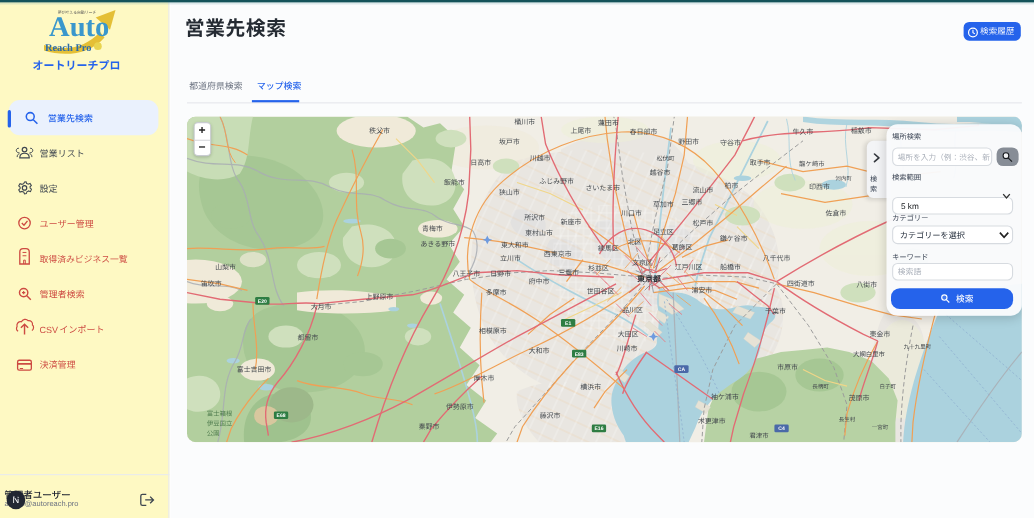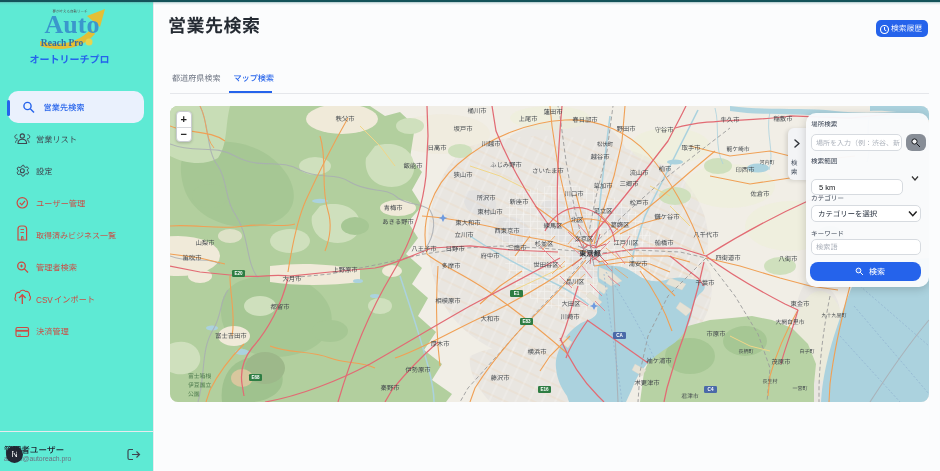--- a/index.html
+++ b/index.html
@@ -1,17 +1,17 @@
 <!DOCTYPE html>
 <html><head><meta charset="utf-8"><style>
 * { margin:0; padding:0; box-sizing:border-box; }
 html,body { width:940px; height:471px; overflow:hidden; font-family:"Liberation Sans",sans-serif; background:#fff; }
 #page { position:relative; width:940px; height:471px; }
 #topline { position:absolute; left:0; top:0; width:940px; height:5px; background:linear-gradient(180deg,#14535a 0px,#14535a 1.6px,rgba(120,170,175,0.3) 2.6px,rgba(255,255,255,0) 5px); z-index:60; }
-#sidebar { position:absolute; left:0; top:0; width:154px; height:471px; background:#5eead4; border-right:1px solid #e8eaee; }
+#sidebar { position:absolute; left:0; top:0; width:154px; height:471px; background:#fef9c3; border-right:1px solid #e8eaee; }
 #main { position:absolute; left:155px; top:0; width:785px; height:471px; background:#fbfcfd; }
 .pill { position:absolute; left:8px; top:91px; width:136px; height:32px; background:#eaf1fd; border-radius:10px; }
 .bar { position:absolute; left:6.5px; top:99.5px; width:3px; height:16px; border-radius:2px; background:#2563eb; }
 #userline { position:absolute; left:0; top:431px; width:154px; border-top:1px solid #e8eaee; }
 #avatar { position:absolute; left:6px; top:446px; width:17px; height:17px; border-radius:50%; background:#232834; color:#fff; font-size:8.5px; text-align:center; line-height:17px; z-index:5;}
 #email { position:absolute; left:4px; top:455px; font-size:6.8px; color:#6b7280; }
 #histbtn { position:absolute; left:876px; top:20px; width:52px; height:16.5px; background:#2563eb; border-radius:5px; }
 #tabline { position:absolute; left:170px; top:92.5px; width:759px; height:1px; background:#e5e7eb; }
 #tabu { position:absolute; left:229px; top:91px; width:43px; height:2px; background:#2563eb; }
 #map { position:absolute; left:170px; top:106px; width:759px; height:296px; border-radius:8px; overflow:hidden; background:#f1eee6; }
@@ -1053,21 +1053,21 @@
         <div class="sep"></div>
         <div class="zs" style="line-height:13px">−</div>
       </div>
     <div id="ptab"></div>
     <svg class="overlay" width="20" height="20" style="left:621px;top:30px;z-index:11">
         <path d="M4,4 L8,7.5 L4,11" stroke="#33373d" stroke-width="1.5" fill="none" stroke-linecap="round" stroke-linejoin="round"></path>
       </svg>
     <div id="panel">
       <div class="inp" style="left:5px;top:21px;width:91px;height:17px"></div>
       <div id="searchbtn-sm"></div>
-      <div class="inp" style="left:5px;top:66px;width:92px;height:15.5px;font-size:7.5px;color:#15181c;line-height:15px;padding-left:7px">5 km</div>
+      <div class="inp" style="left:5px;top:66px;width:110px;height:15.5px;font-size:7.5px;color:#15181c;line-height:15px;padding-left:7px">5 km</div>
       <div class="inp" style="left:5px;top:92px;width:110px;height:17px"></div>
       <div class="inp" style="left:5px;top:126px;width:110px;height:15.5px"></div>
       <div id="bluebtn"></div>
       <svg class="overlay" width="123" height="174" style="z-index:12">
         <g stroke="#16191d" stroke-width="1" fill="none">
             <circle cx="108.5" cy="28.5" r="2.6" fill="#f2f3f4"></circle>
             <path d="M110.5,30.5 L114,34"></path>
           </g>
         <path d="M106,63.5 l3,3.5 3,-3.5" stroke="#333" stroke-width="1.2" fill="none"></path>
         <path d="M103,98.5 l3.8,4.2 3.8,-4.2" stroke="#222" stroke-width="1.5" fill="none"></path>

